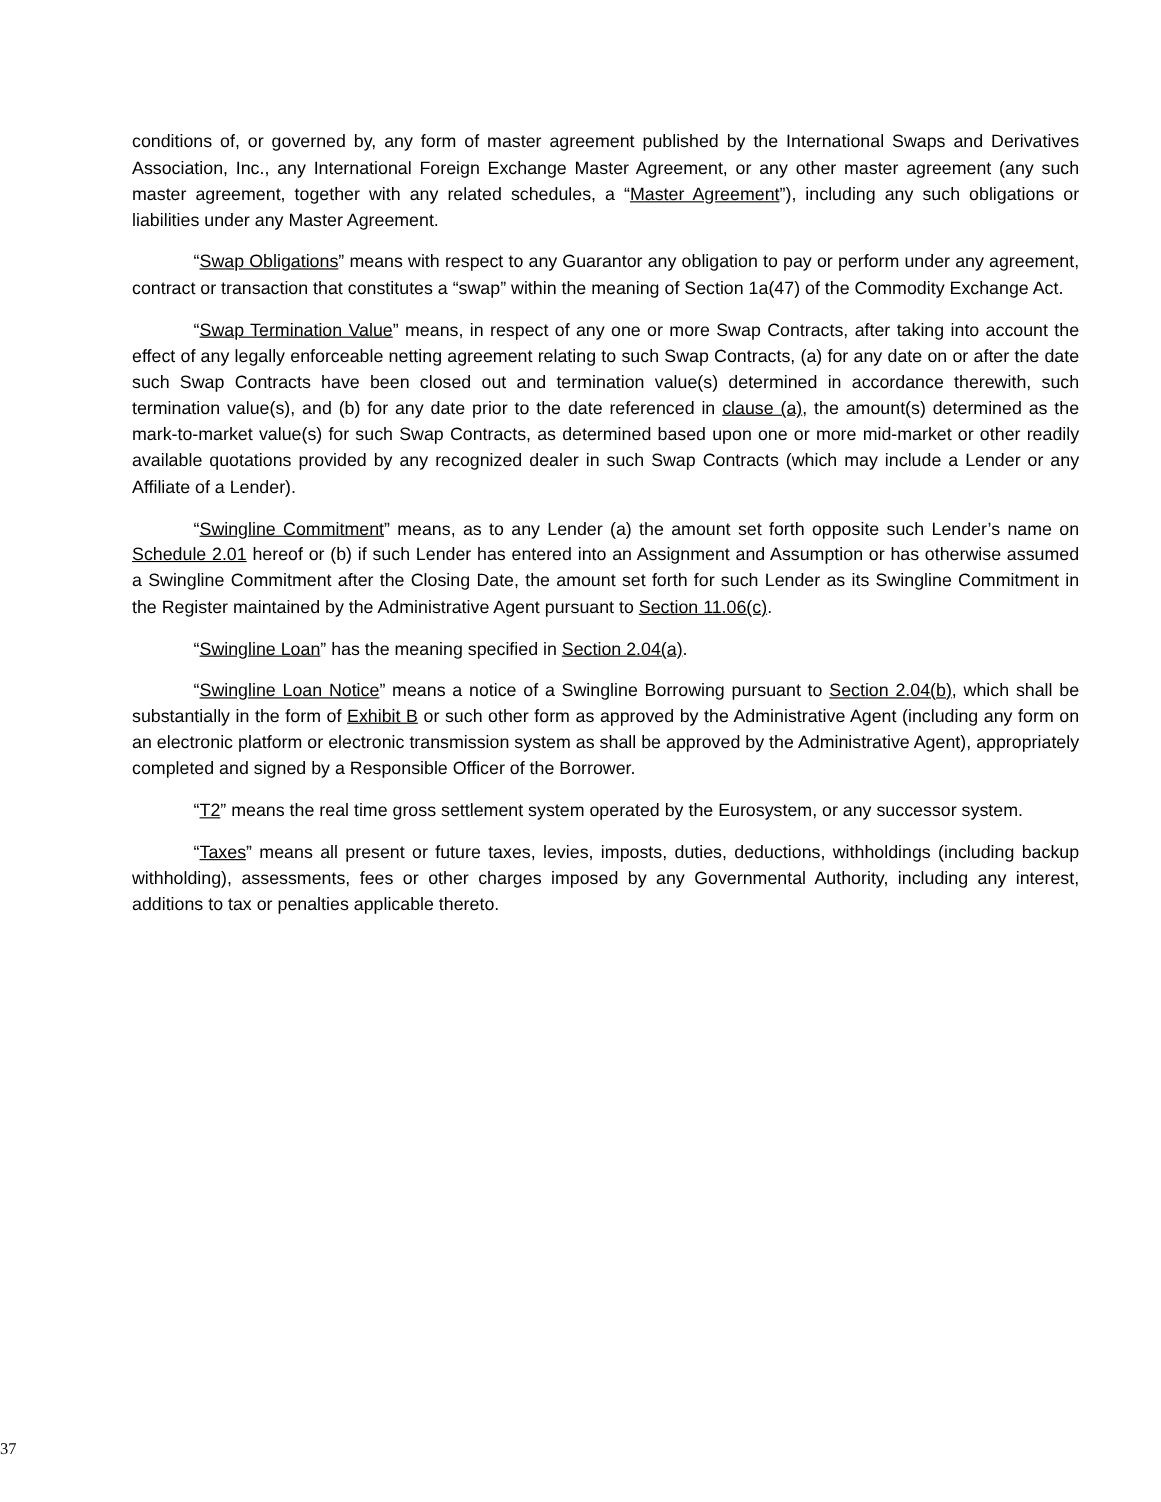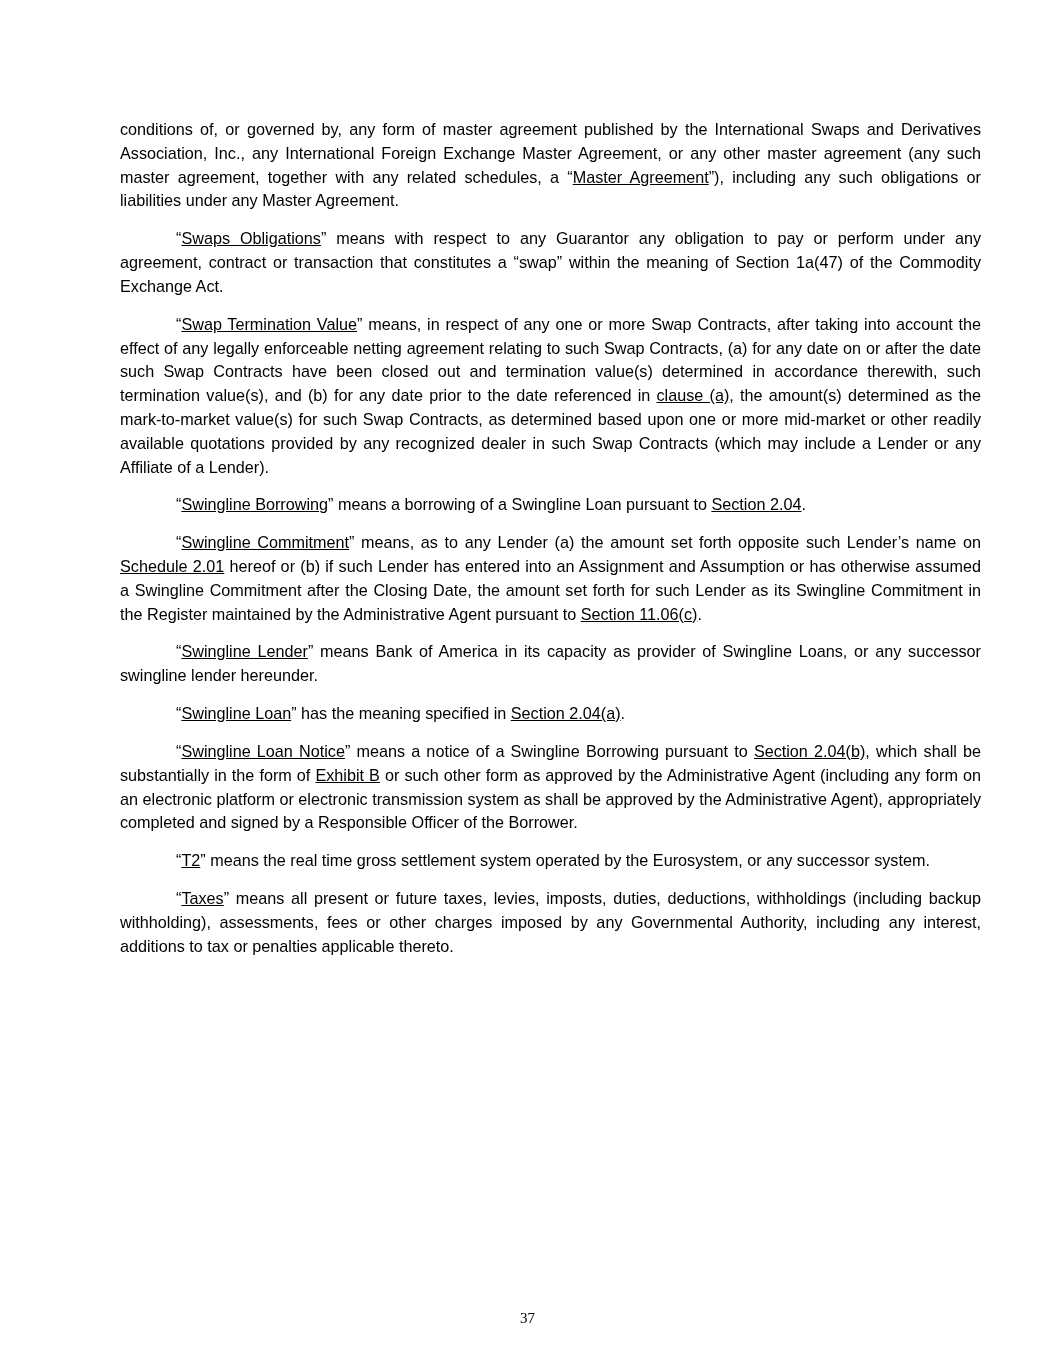--- a/index.html
+++ b/index.html
@@ -32,35 +32,33 @@
     text-indent: 56px;
   }
   .term {
     text-decoration: underline;
   }
   .footer {
     position: absolute;
     left: 0;
     right: 0;
     bottom: 38px;
-    text-align: center;
+    text-align: left;
     font-size: 15px;
     font-family: "Liberation Serif", serif;
   }
 </style>
 </head>
 <body>
 
 <div class="page">
   <div id="body-text">
       <p class="para"><span>conditions of, or governed by, any form of master agreement published by the International Swaps and Derivatives Association, Inc., any International Foreign Exchange Master Agreement, or any other master agreement (any such master agreement, together with any related schedules, a “</span><span class="term">Master Agreement</span><span>”), including any such obligations or liabilities under any Master Agreement.</span></p>
-      <p class="para indent"><span>“</span><span class="term">Swaps Obligations</span><span>” means with respect to any Guarantor any obligation to pay or perform under any agreement, contract or transaction that constitutes a “swap” within the meaning of Section 1a(47) of the Commodity Exchange Act.</span></p>
+      <p class="para indent"><span>“</span><span class="term">Swap Obligations</span><span>” means with respect to any Guarantor any obligation to pay or perform under any agreement, contract or transaction that constitutes a “swap” within the meaning of Section 1a(47) of the Commodity Exchange Act.</span></p>
       <p class="para indent"><span>“</span><span class="term">Swap Termination Value</span><span>” means, in respect of any one or more Swap Contracts, after taking into account the effect of any legally enforceable netting agreement relating to such Swap Contracts, (a) for any date on or after the date such Swap Contracts have been closed out and termination value(s) determined in accordance therewith, such termination value(s), and (b) for any date prior to the date referenced in </span><span class="term">clause (a)</span><span>, the amount(s) determined as the mark-to-market value(s) for such Swap Contracts, as determined based upon one or more mid-market or other readily available quotations provided by any recognized dealer in such Swap Contracts (which may include a Lender or any Affiliate of a Lender).</span></p>
-      <p class="para indent"><span>“</span><span class="term">Swingline Borrowing</span><span>” means a borrowing of a Swingline Loan pursuant to </span><span class="term">Section 2.04</span><span>.</span></p>
       <p class="para indent"><span>“</span><span class="term">Swingline Commitment</span><span>” means, as to any Lender (a) the amount set forth opposite such Lender’s name on </span><span class="term">Schedule 2.01</span><span> hereof or (b) if such Lender has entered into an Assignment and Assumption or has otherwise assumed a Swingline Commitment after the Closing Date, the amount set forth for such Lender as its Swingline Commitment in the Register maintained by the Administrative Agent pursuant to </span><span class="term">Section 11.06(c)</span><span>.</span></p>
-      <p class="para indent"><span>“</span><span class="term">Swingline Lender</span><span>” means Bank of America in its capacity as provider of Swingline Loans, or any successor swingline lender hereunder.</span></p>
       <p class="para indent"><span>“</span><span class="term">Swingline Loan</span><span>” has the meaning specified in </span><span class="term">Section 2.04(a)</span><span>.</span></p>
       <p class="para indent"><span>“</span><span class="term">Swingline Loan Notice</span><span>” means a notice of a Swingline Borrowing pursuant to </span><span class="term">Section 2.04(b)</span><span>, which shall be substantially in the form of </span><span class="term">Exhibit B</span><span> or such other form as approved by the Administrative Agent (including any form on an electronic platform or electronic transmission system as shall be approved by the Administrative Agent), appropriately completed and signed by a Responsible Officer of the Borrower.</span></p>
       <p class="para indent"><span>“</span><span class="term">T2</span><span>” means the real time gross settlement system operated by the Eurosystem, or any successor system.</span></p>
       <p class="para indent"><span>“</span><span class="term">Taxes</span><span>” means all present or future taxes, levies, imposts, duties, deductions, withholdings (including backup withholding), assessments, fees or other charges imposed by any Governmental Authority, including any interest, additions to tax or penalties applicable thereto.</span></p>
     </div>
   <div class="footer">37</div>
 </div>
 
 </body></html>

